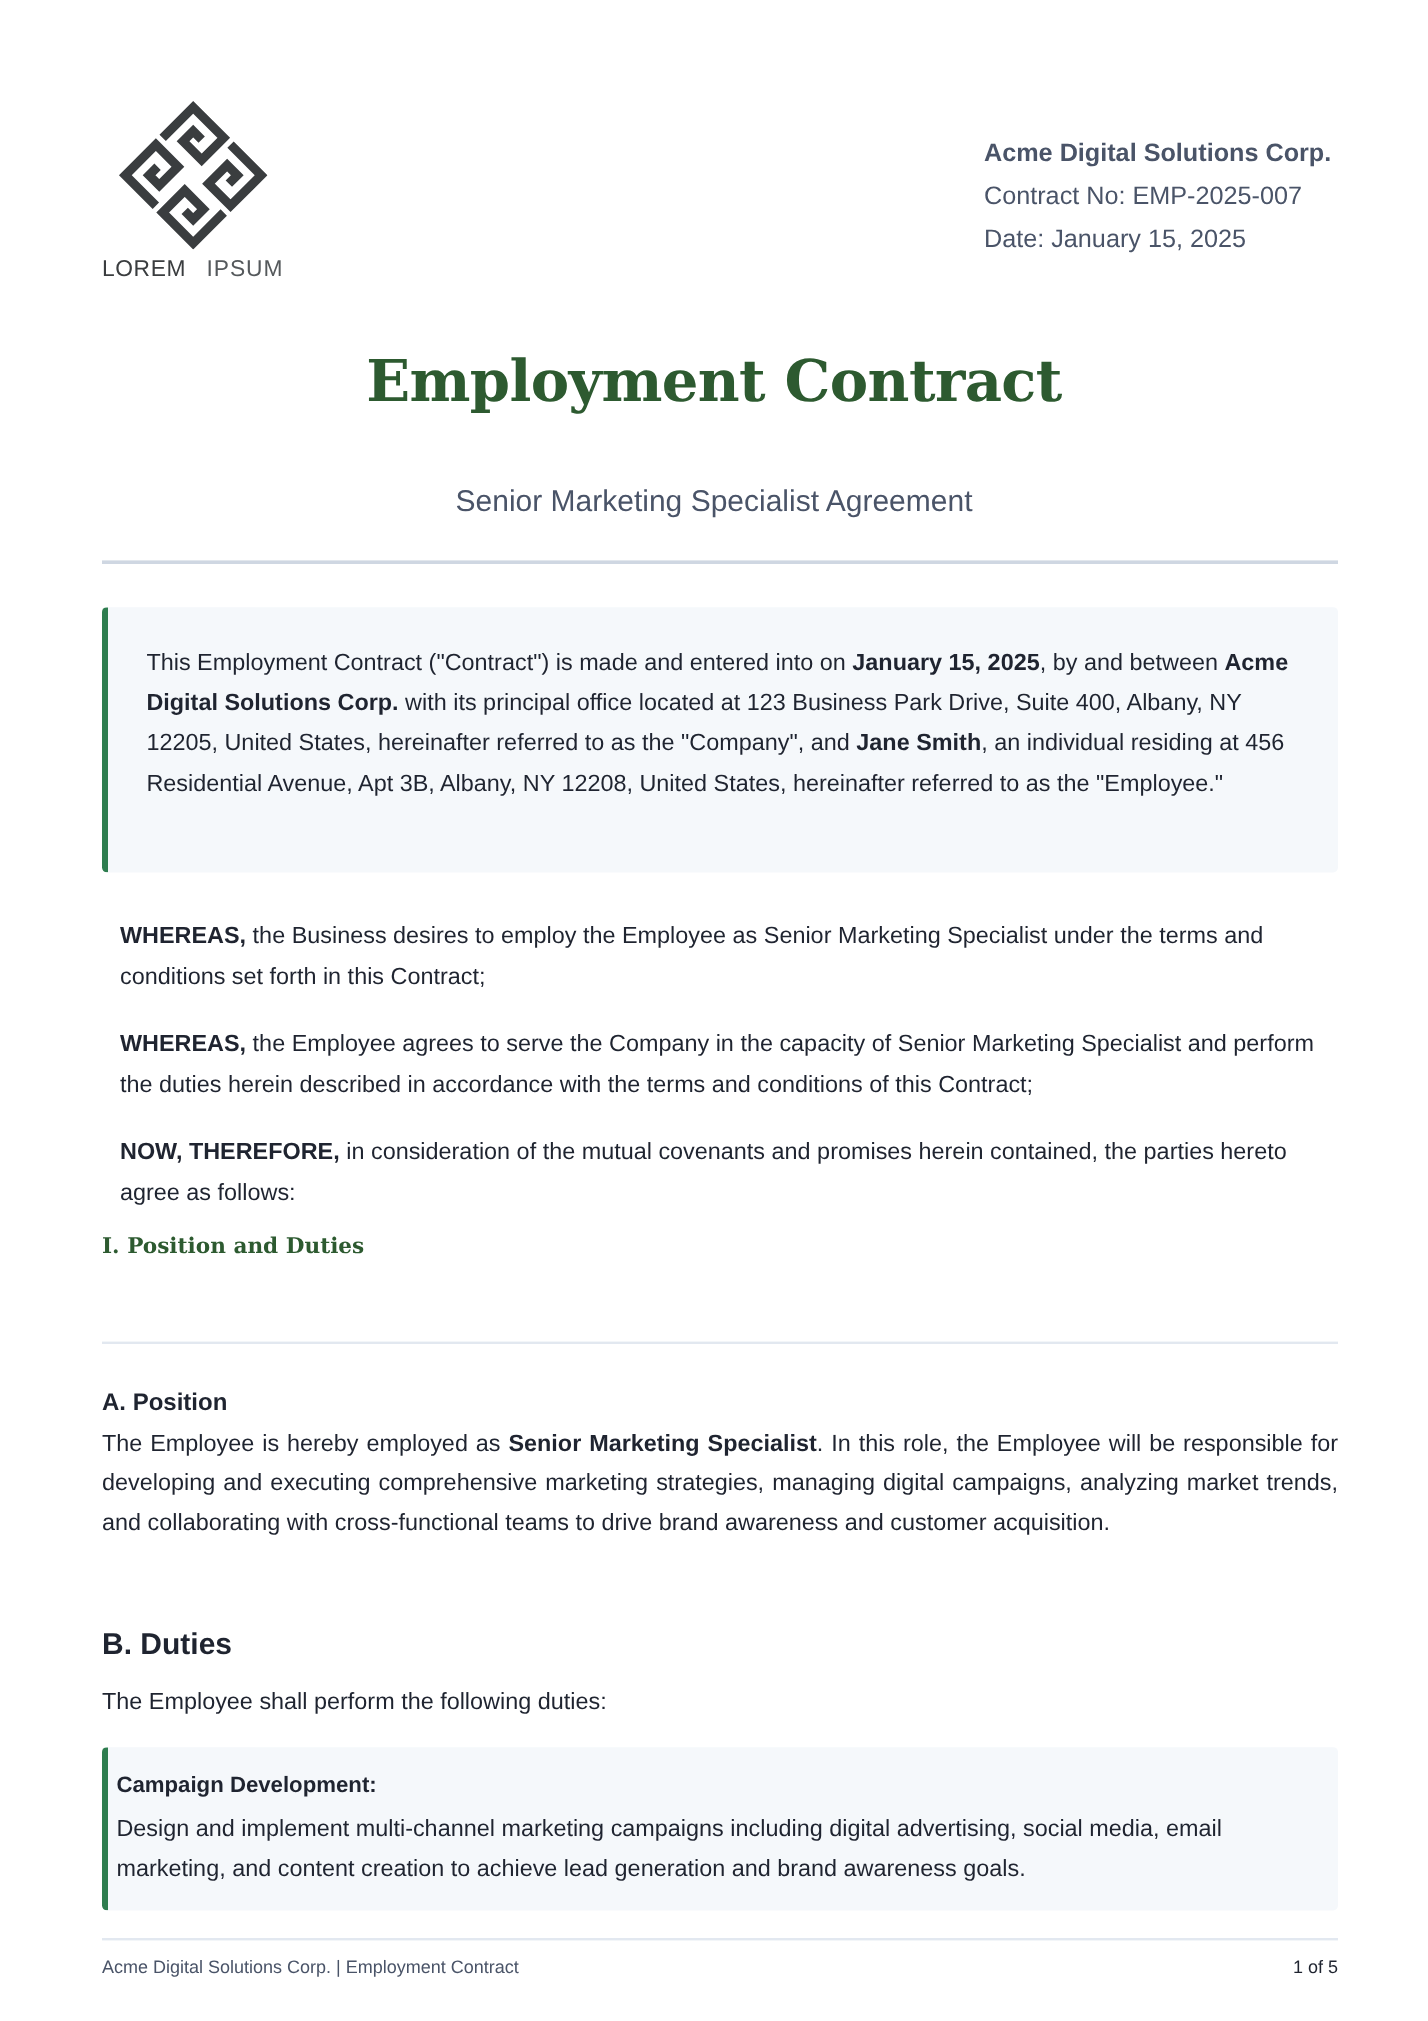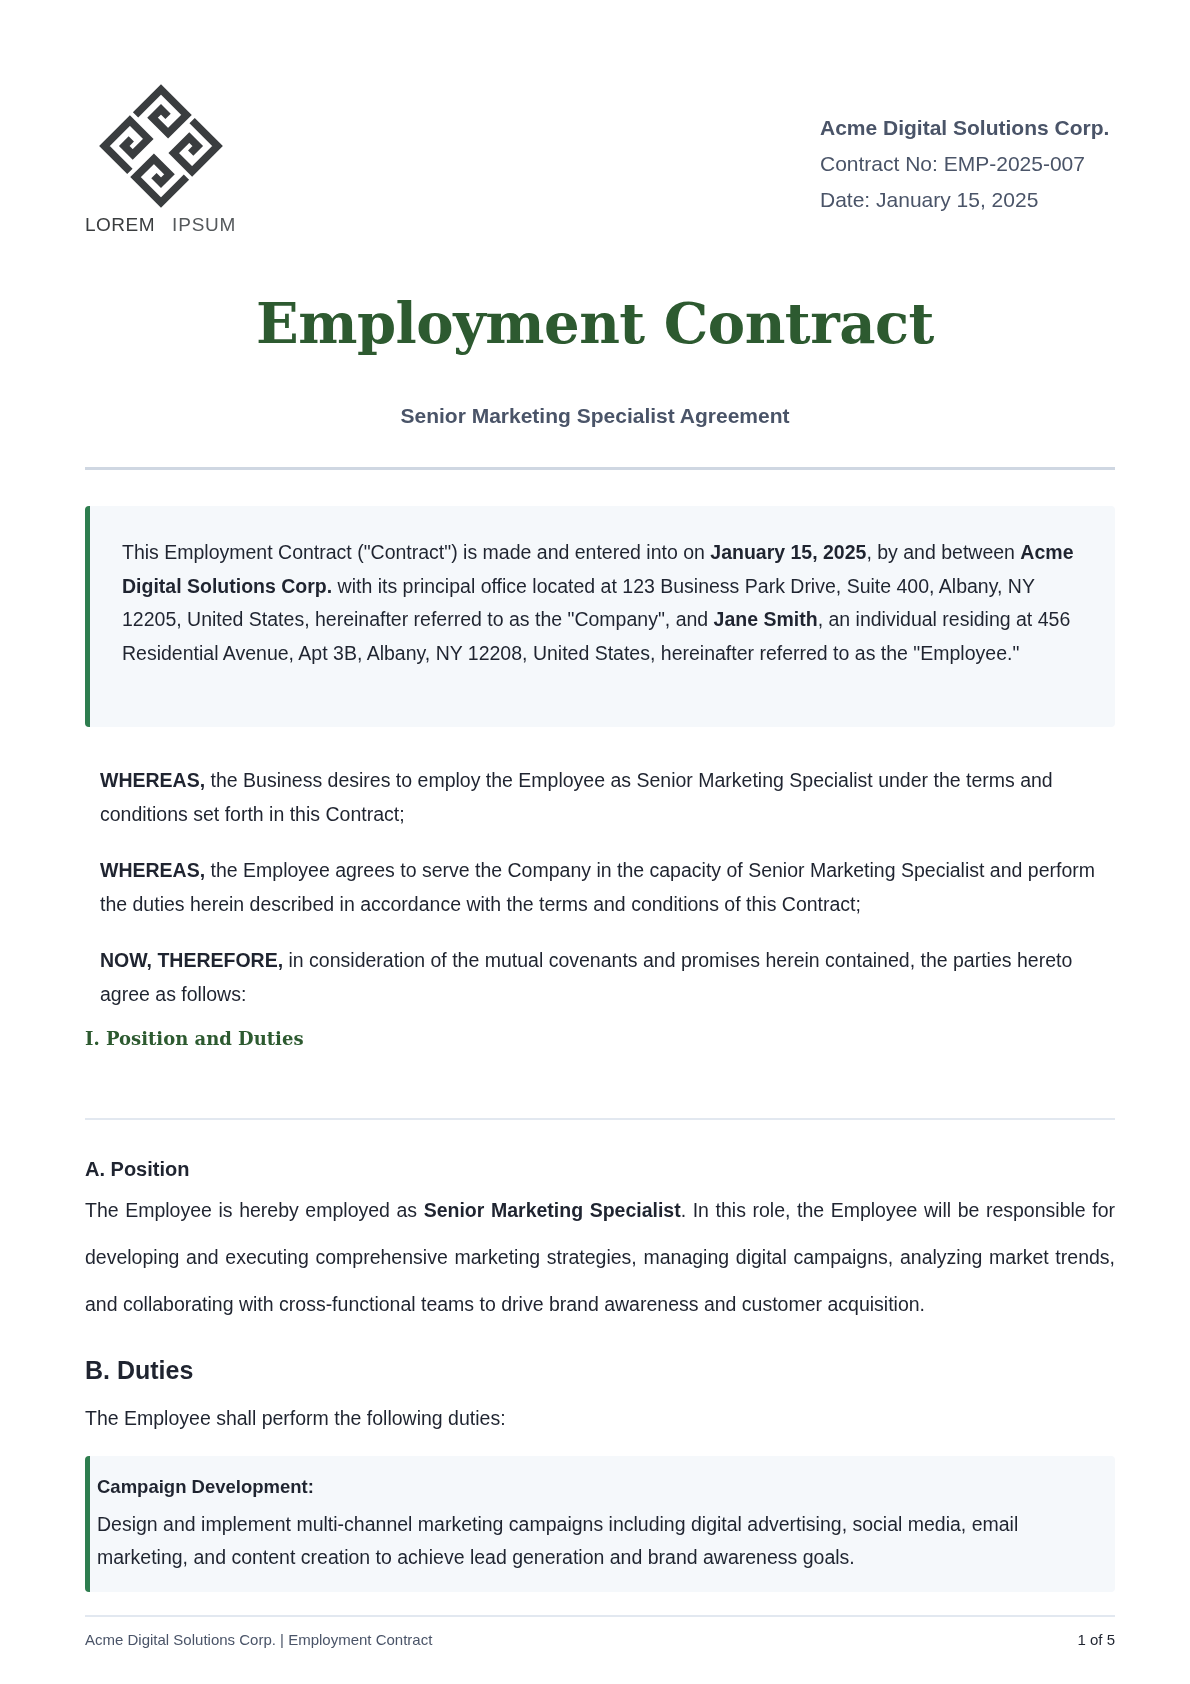--- a/index.html
+++ b/index.html
@@ -12,43 +12,43 @@
     .logo { position: absolute; left: 85px; top: 84px; width: 156px; }
     .logo svg { display: block; margin-left: 14px; }
     .logo-text { margin-top: 6px; font-size: 19px; letter-spacing: 0.5px; color: #3a3d3f; white-space: nowrap; }
     .logo-text .strong { font-weight: 400; }
     .logo-text .light { font-weight: 400; color: #55595c; letter-spacing: 0.8px; margin-left: 17px; }
 
     .meta { position: absolute; left: 820px; top: 110px; color: #4a5468; font-size: 21px; line-height: 36px; }
     .meta .company { font-weight: 700; }
 
     .title { position: absolute; left: 0; width: 1190px; top: 290px; text-align: center;
-             font-family: "DejaVu Serif", "Liberation Serif", serif; font-weight: 700; font-size: 56px;
+             font-family: "DejaVu Serif", "Liberation Serif", serif; font-weight: 700; font-size: 48px;
              color: #2d5a30; letter-spacing: -0.5px; }
     .subtitle { position: absolute; left: 0; width: 1190px; top: 404px; text-align: center;
-                font-size: 21px; color: #4a5468; font-weight: bold; }
+                font-size: 25px; color: #4a5468; }
     .rule-top { position: absolute; left: 85px; width: 1030px; top: 467px; height: 3px; background: #cfd7e2; }
 
     
     .intro { position: absolute; left: 85px; top: 506px; width: 1030px; height: 221px;
              background: #f5f8fb; border-left: 5px solid #2e7d4f; border-radius: 4px;
              padding: 30px 30px 0 32px; font-size: 19.5px; line-height: 33.5px; color: #1f2430; }
     .intro b { font-weight: 700; }
 
     
     .recitals { position: absolute; left: 100px; top: 764px; width: 1020px; font-size: 19.5px; line-height: 33.5px; }
     .recital { margin-bottom: 23px; }
     .recital b { font-weight: 700; }
 
     
     .section-title { position: absolute; left: 85px; top: 1028px; font-family: "DejaVu Serif", "Liberation Serif", serif;
                      font-weight: 700; font-size: 18px; color: #2d5a30; }
     .rule-section { position: absolute; left: 85px; width: 1030px; top: 1118px; height: 2px; background: #e2e8f0; }
     .sub-a { position: absolute; left: 85px; top: 1145px; font-size: 20px; font-weight: 700; color: #1f2430; margin-top: 13px; }
-    .para-a { position: absolute; left: 85px; top: 1187px; width: 1030px; font-size: 19.5px; line-height: 47px; text-align: justify; }
+    .para-a { position: absolute; left: 85px; top: 1187px; width: 1030px; font-size: 19.5px; line-height: 33px; text-align: justify; }
     .para-a b { font-weight: 700; }
     .sub-b { position: absolute; left: 85px; top: 1356px; font-size: 25px; font-weight: 700; color: #1f2430; }
     .para-b { position: absolute; left: 85px; top: 1403px; font-size: 19.5px; line-height: 30px; }
 
     .duty-box { position: absolute; left: 85px; top: 1456px; width: 1030px; height: 136px;
                 background: #f5f8fb; border-left: 5px solid #2e7d4f; border-radius: 4px; padding: 18px 28px 0 7px; }
     .duty-title { font-size: 18.5px; font-weight: 700; color: #1f2430; line-height: 26px; margin-bottom: 8px; }
     .duty-text { font-size: 19.5px; line-height: 33px; color: #1f2430; }
 
     

